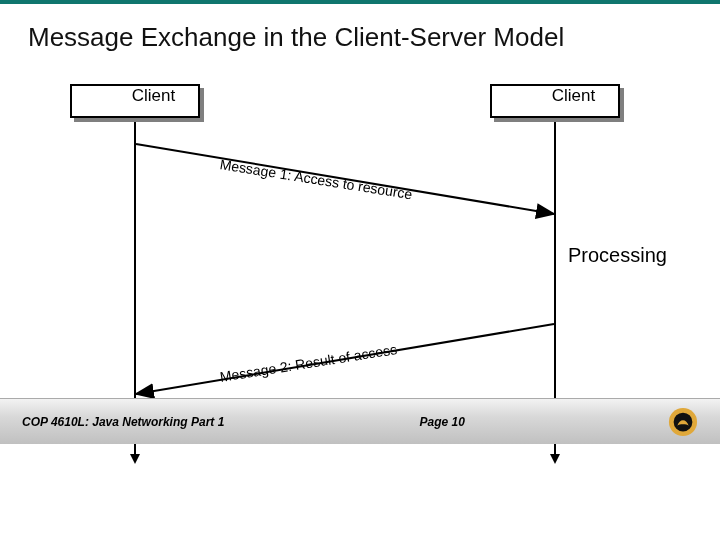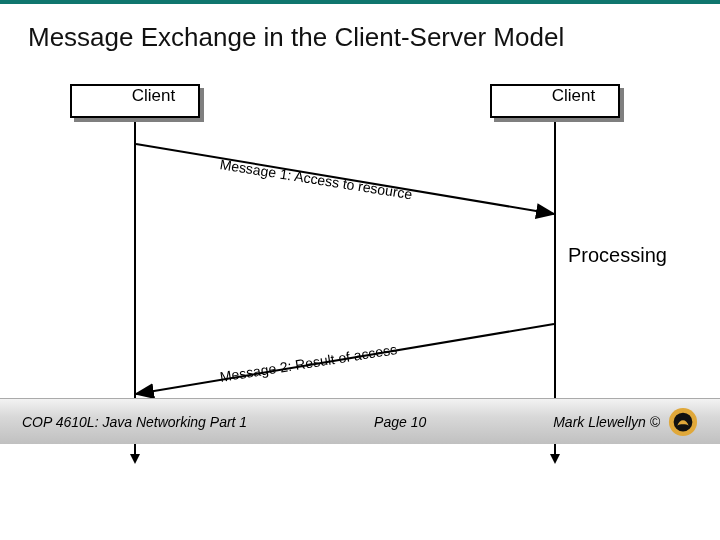--- a/index.html
+++ b/index.html
@@ -78,23 +78,23 @@
     bottom: 0;
     height: 46px;
     display: flex;
     align-items: center;
     justify-content: space-between;
     padding: 0 22px;
     background: linear-gradient(to bottom, #f3f3f3 0%, #d8d8d8 40%, #c0c0c0 100%);
     border-top: 1px solid #aaa;
   }
   .footer .left, .footer .mid, .footer .right {
-    font-size: 14px;
+    font-size: 12px;
     font-style: italic;
-    font-weight: normal;
+    font-weight: bold;
     color: #000;
     display: flex;
     align-items: center;
   }
   .logo {
     width: 30px;
     height: 30px;
     margin-left: 8px;
   }
 </style>
@@ -134,21 +134,20 @@
     <div class="msg-label" style="left:150px; top:285px; transform:rotate(-9deg); transform-origin:left center;">Message 2: Result of access</div>
 
     <div class="processing">Processing</div>
 
   </div>
 
   <div class="footer">
     <div class="left">COP 4610L: Java Networking Part 1</div>
     <div class="mid">Page 10</div>
     <div class="right">
-      <span>Mark Llewellyn ©</span>
       <svg class="logo" viewBox="0 0 32 32">
         <circle cx="16" cy="16" r="15" fill="#e0a83a"></circle>
         <circle cx="16" cy="16" r="10" fill="#111"></circle>
         <path d="M10 20 C12 12, 20 12, 22 20 C20 18, 12 18, 10 20 Z" fill="#e0a83a"></path>
       </svg>
     </div>
   </div>
 
 </div>
 

